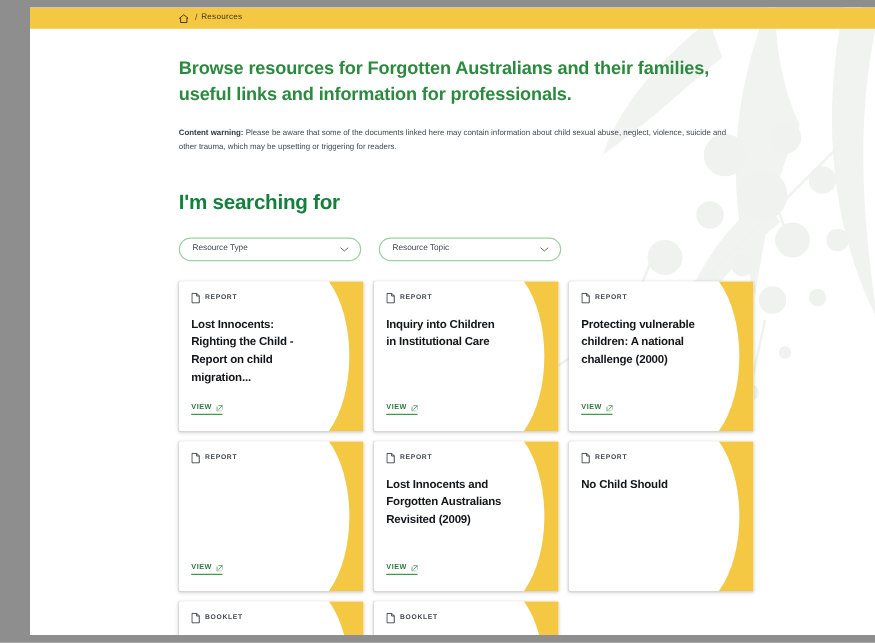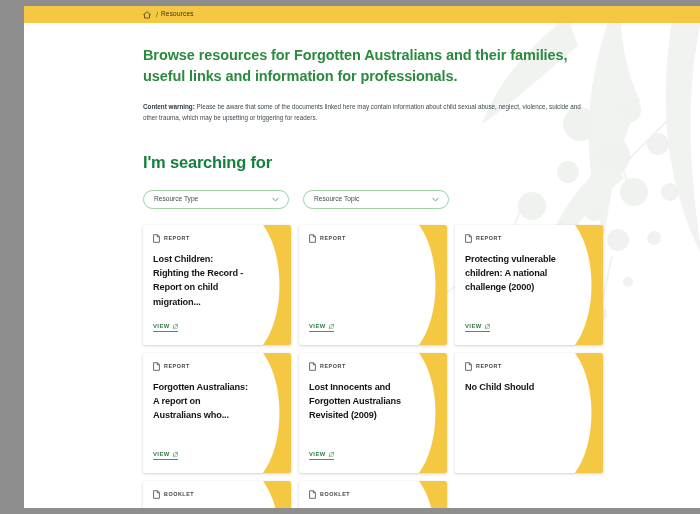--- a/index.html
+++ b/index.html
@@ -284,21 +284,21 @@
       <path d="M46 0 H18 C 40 30, 40 90, 18 120 H46 Z" fill="#F5C843"></path>
     </svg>
     <div class="card-inner">
       <div class="card-type">
         <svg width="7" height="9" viewBox="0 0 12 15" aria-hidden="true">
           <path d="M1 1 H7.6 L11 4.4 V14 H1 Z" fill="none" stroke="#2b3135" stroke-width="1.2" stroke-linejoin="round"></path>
           <path d="M7.4 1 V4.6 H11" fill="none" stroke="#2b3135" stroke-width="1.2" stroke-linejoin="round"></path>
         </svg>
         <span class="t">REPORT</span>
       </div>
-      <div class="card-title">Lost Children: Righting the Record - Report on child migration...</div>
+      <div class="card-title">Lost Innocents: Righting the Child - Report on child migration...</div>
       <a class="card-view">
         <span class="v">VIEW</span>
         <svg width="5.5" height="5.5" viewBox="0 0 12 12" aria-hidden="true">
           <path d="M4.4 1.2 H10.8 V7.6" fill="none" stroke="#2f7a40" stroke-width="1.3" stroke-linecap="round" stroke-linejoin="round"></path>
           <path d="M10.6 1.4 L4.6 7.4" fill="none" stroke="#2f7a40" stroke-width="1.3" stroke-linecap="round"></path>
           <path d="M8.6 10.8 H1.2 V3.4" fill="none" stroke="#2f7a40" stroke-width="1.3" stroke-linecap="round" stroke-linejoin="round"></path>
         </svg>
       </a>
     </div>
   </div>
@@ -307,20 +307,21 @@
       <path d="M46 0 H18 C 40 30, 40 90, 18 120 H46 Z" fill="#F5C843"></path>
     </svg>
     <div class="card-inner">
       <div class="card-type">
         <svg width="7" height="9" viewBox="0 0 12 15" aria-hidden="true">
           <path d="M1 1 H7.6 L11 4.4 V14 H1 Z" fill="none" stroke="#2b3135" stroke-width="1.2" stroke-linejoin="round"></path>
           <path d="M7.4 1 V4.6 H11" fill="none" stroke="#2b3135" stroke-width="1.2" stroke-linejoin="round"></path>
         </svg>
         <span class="t">REPORT</span>
       </div>
+      <div class="card-title">Inquiry into Children in Institutional Care</div>
       <a class="card-view">
         <span class="v">VIEW</span>
         <svg width="5.5" height="5.5" viewBox="0 0 12 12" aria-hidden="true">
           <path d="M4.4 1.2 H10.8 V7.6" fill="none" stroke="#2f7a40" stroke-width="1.3" stroke-linecap="round" stroke-linejoin="round"></path>
           <path d="M10.6 1.4 L4.6 7.4" fill="none" stroke="#2f7a40" stroke-width="1.3" stroke-linecap="round"></path>
           <path d="M8.6 10.8 H1.2 V3.4" fill="none" stroke="#2f7a40" stroke-width="1.3" stroke-linecap="round" stroke-linejoin="round"></path>
         </svg>
       </a>
     </div>
   </div>
@@ -352,21 +353,20 @@
       <path d="M46 0 H18 C 40 30, 40 90, 18 120 H46 Z" fill="#F5C843"></path>
     </svg>
     <div class="card-inner">
       <div class="card-type">
         <svg width="7" height="9" viewBox="0 0 12 15" aria-hidden="true">
           <path d="M1 1 H7.6 L11 4.4 V14 H1 Z" fill="none" stroke="#2b3135" stroke-width="1.2" stroke-linejoin="round"></path>
           <path d="M7.4 1 V4.6 H11" fill="none" stroke="#2b3135" stroke-width="1.2" stroke-linejoin="round"></path>
         </svg>
         <span class="t">REPORT</span>
       </div>
-      <div class="card-title">Forgotten Australians: A report on Australians who...</div>
       <a class="card-view">
         <span class="v">VIEW</span>
         <svg width="5.5" height="5.5" viewBox="0 0 12 12" aria-hidden="true">
           <path d="M4.4 1.2 H10.8 V7.6" fill="none" stroke="#2f7a40" stroke-width="1.3" stroke-linecap="round" stroke-linejoin="round"></path>
           <path d="M10.6 1.4 L4.6 7.4" fill="none" stroke="#2f7a40" stroke-width="1.3" stroke-linecap="round"></path>
           <path d="M8.6 10.8 H1.2 V3.4" fill="none" stroke="#2f7a40" stroke-width="1.3" stroke-linecap="round" stroke-linejoin="round"></path>
         </svg>
       </a>
     </div>
   </div>

